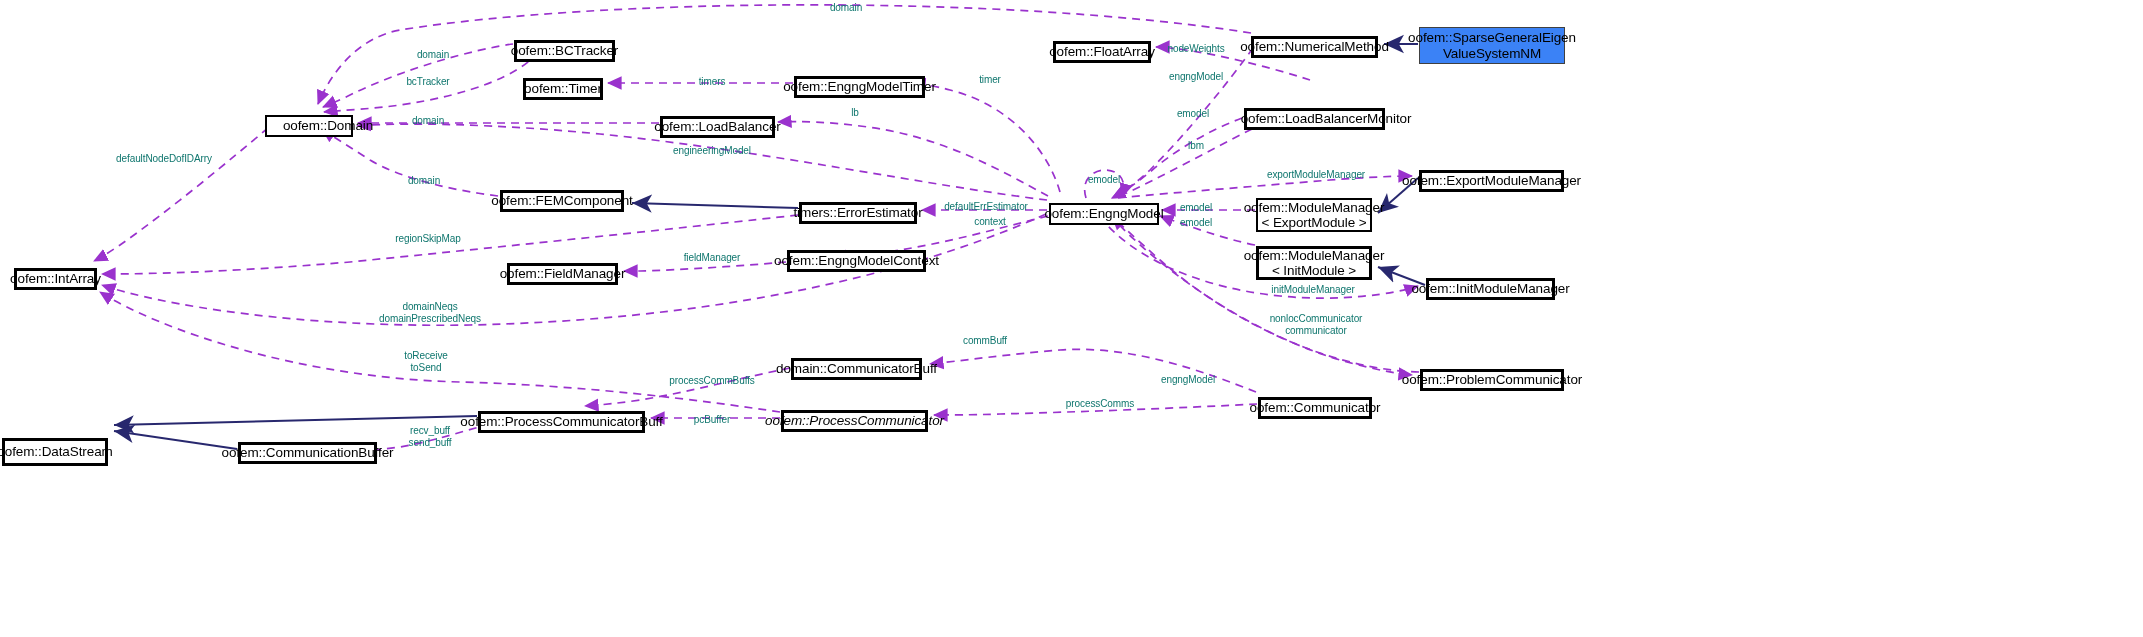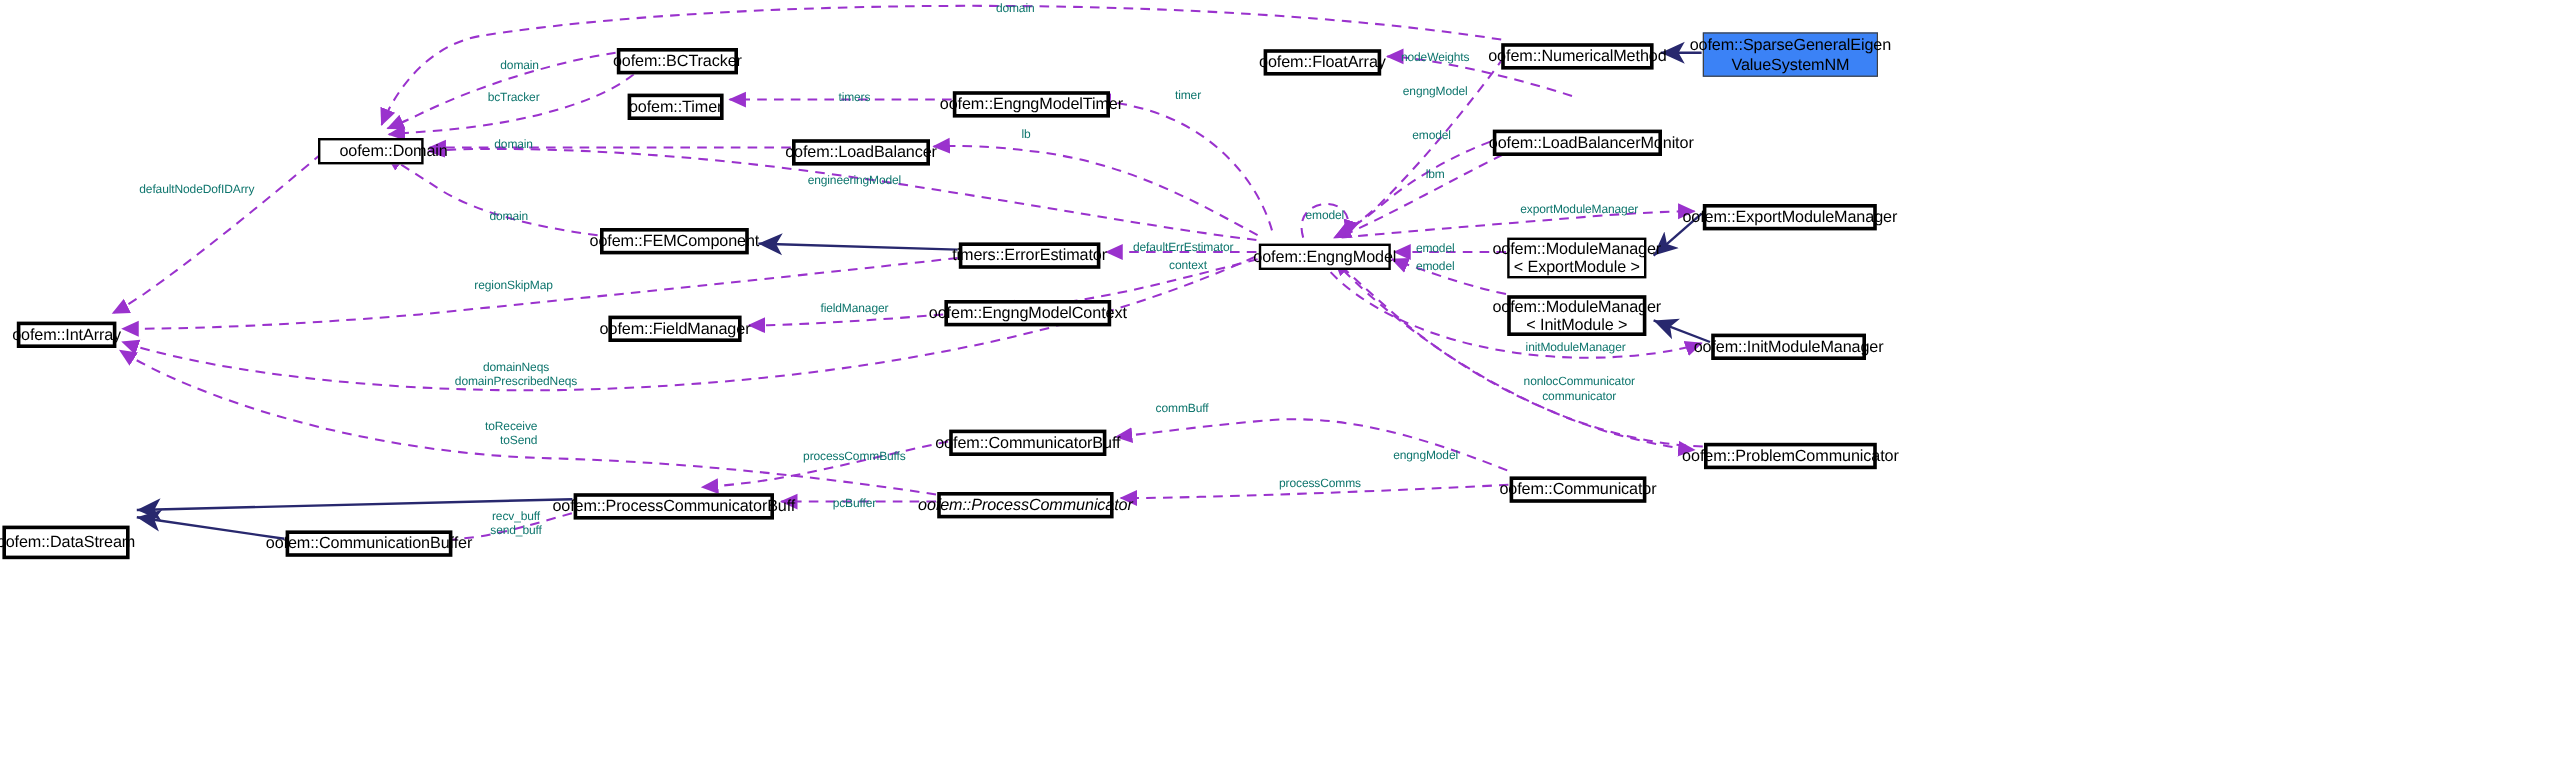--- a/index.html
+++ b/index.html
@@ -113,21 +113,21 @@
       <div class="node" style="left: 238px; top: 442px; width: 139px; height: 22px;">oofem::CommunicationBuffer</div>
       <div class="node" style="left: 514px; top: 40px; width: 101px; height: 22px;">oofem::BCTracker</div>
       <div class="node" style="left: 523px; top: 78px; width: 80px; height: 22px;">oofem::Timer</div>
       <div class="node" style="left: 500px; top: 190px; width: 124px; height: 22px;">oofem::FEMComponent</div>
       <div class="node" style="left: 507px; top: 263px; width: 111px; height: 22px;">oofem::FieldManager</div>
       <div class="node" style="left: 660px; top: 116px; width: 115px; height: 22px;">oofem::LoadBalancer</div>
       <div class="node" style="left: 478px; top: 411px; width: 167px; height: 22px;">oofem::ProcessCommunicatorBuff</div>
       <div class="node" style="left: 794px; top: 76px; width: 131px; height: 22px;">oofem::EngngModelTimer</div>
       <div class="node" style="left: 799px; top: 202px; width: 118px; height: 22px;">timers::ErrorEstimator</div>
       <div class="node" style="left: 787px; top: 250px; width: 139px; height: 22px;">oofem::EngngModelContext</div>
-      <div class="node" style="left: 791px; top: 358px; width: 131px; height: 22px;">oofem::CommunicatorBuff</div>
+      <div class="node" style="left: 791px; top: 358px; width: 131px; height: 22px;">domain::CommunicatorBuff</div>
       <div class="node" style="left: 781px; top: 410px; width: 147px; height: 22px; font-style: italic;">oofem::ProcessCommunicator</div>
       <div class="node" style="left: 1053px; top: 41px; width: 98px; height: 22px;">oofem::FloatArray</div>
       <div class="node thick" style="left: 1049px; top: 203px; width: 110px; height: 22px;">oofem::EngngModel</div>
       <div class="node" style="left: 1251px; top: 36px; width: 127px; height: 22px;">oofem::NumericalMethod</div>
       <div class="node" style="left: 1244px; top: 108px; width: 141px; height: 22px; padding-left: 28px;">oofem::LoadBalancerMonitor</div>
       <div class="node thick" style="left: 1256px; top: 198px; width: 116px; height: 34px;">oofem::ModuleManager
 &lt; ExportModule &gt;</div>
       <div class="node" style="left: 1256px; top: 246px; width: 116px; height: 34px;">oofem::ModuleManager
 &lt; InitModule &gt;</div>
       <div class="node" style="left: 1258px; top: 397px; width: 114px; height: 22px;">oofem::Communicator</div>
@@ -159,21 +159,21 @@
       <div class="elabel" style="left: 1196px; top: 223px;">emodel</div>
       <div class="elabel" style="left: 164px; top: 159px;">defaultNodeDofIDArry</div>
       <div class="elabel" style="left: 428px; top: 239px;">regionSkipMap</div>
       <div class="elabel" style="left: 712px; top: 258px;">fieldManager</div>
       <div class="elabel" style="left: 1313px; top: 290px;">initModuleManager</div>
       <div class="elabel" style="left: 1316px; top: 325px;">nonlocCommunicator
 communicator</div>
       <div class="elabel" style="left: 430px; top: 313px;">domainNeqs
 domainPrescribedNeqs</div>
       <div class="elabel" style="left: 985px; top: 341px;">commBuff</div>
-      <div class="elabel" style="left: 426px; top: 362px; text-align: right;">toReceive
+      <div class="elabel" style="left: 426px; top: 362px;">toReceive
 toSend</div>
       <div class="elabel" style="left: 712px; top: 381px;">processCommBuffs</div>
       <div class="elabel" style="left: 1188px; top: 380px;">engngModel</div>
       <div class="elabel" style="left: 1100px; top: 404px;">processComms</div>
       <div class="elabel" style="left: 712px; top: 420px;">pcBuffer</div>
       <div class="elabel" style="left: 430px; top: 437px;">recv_buff
 send_buff</div>
     </div>
 </div>
 

